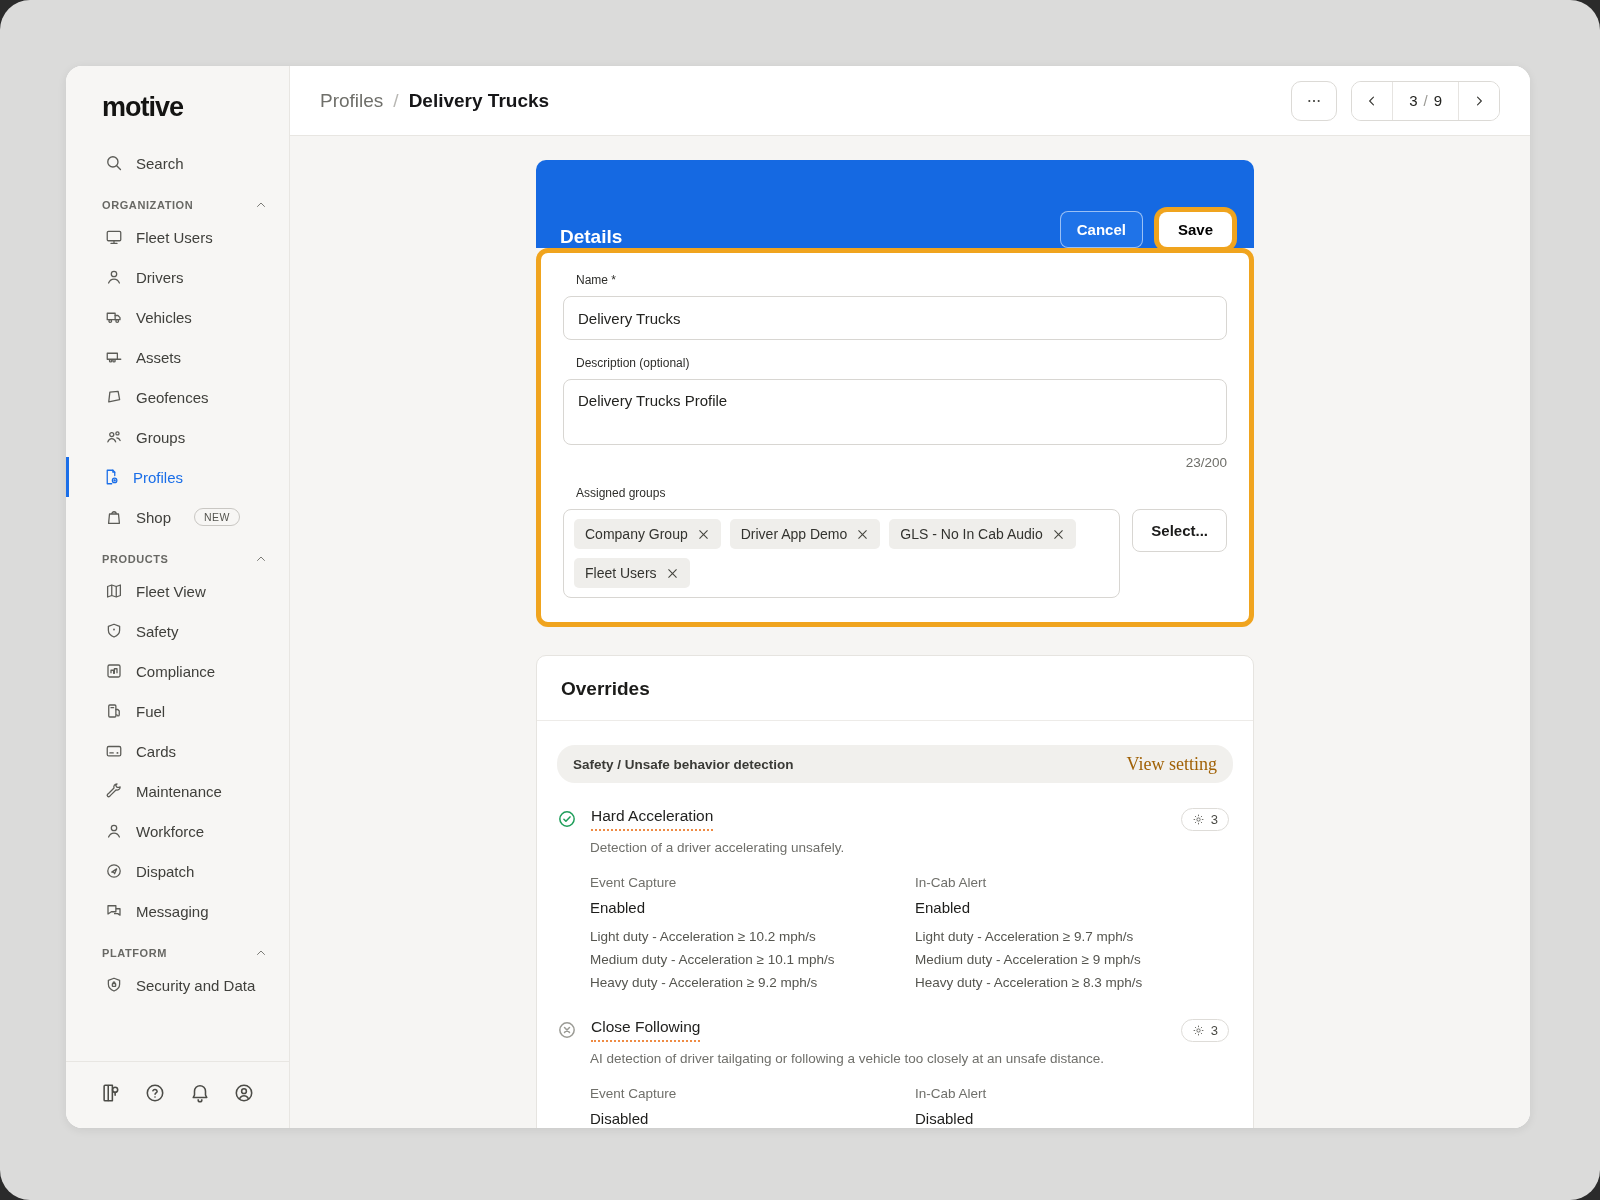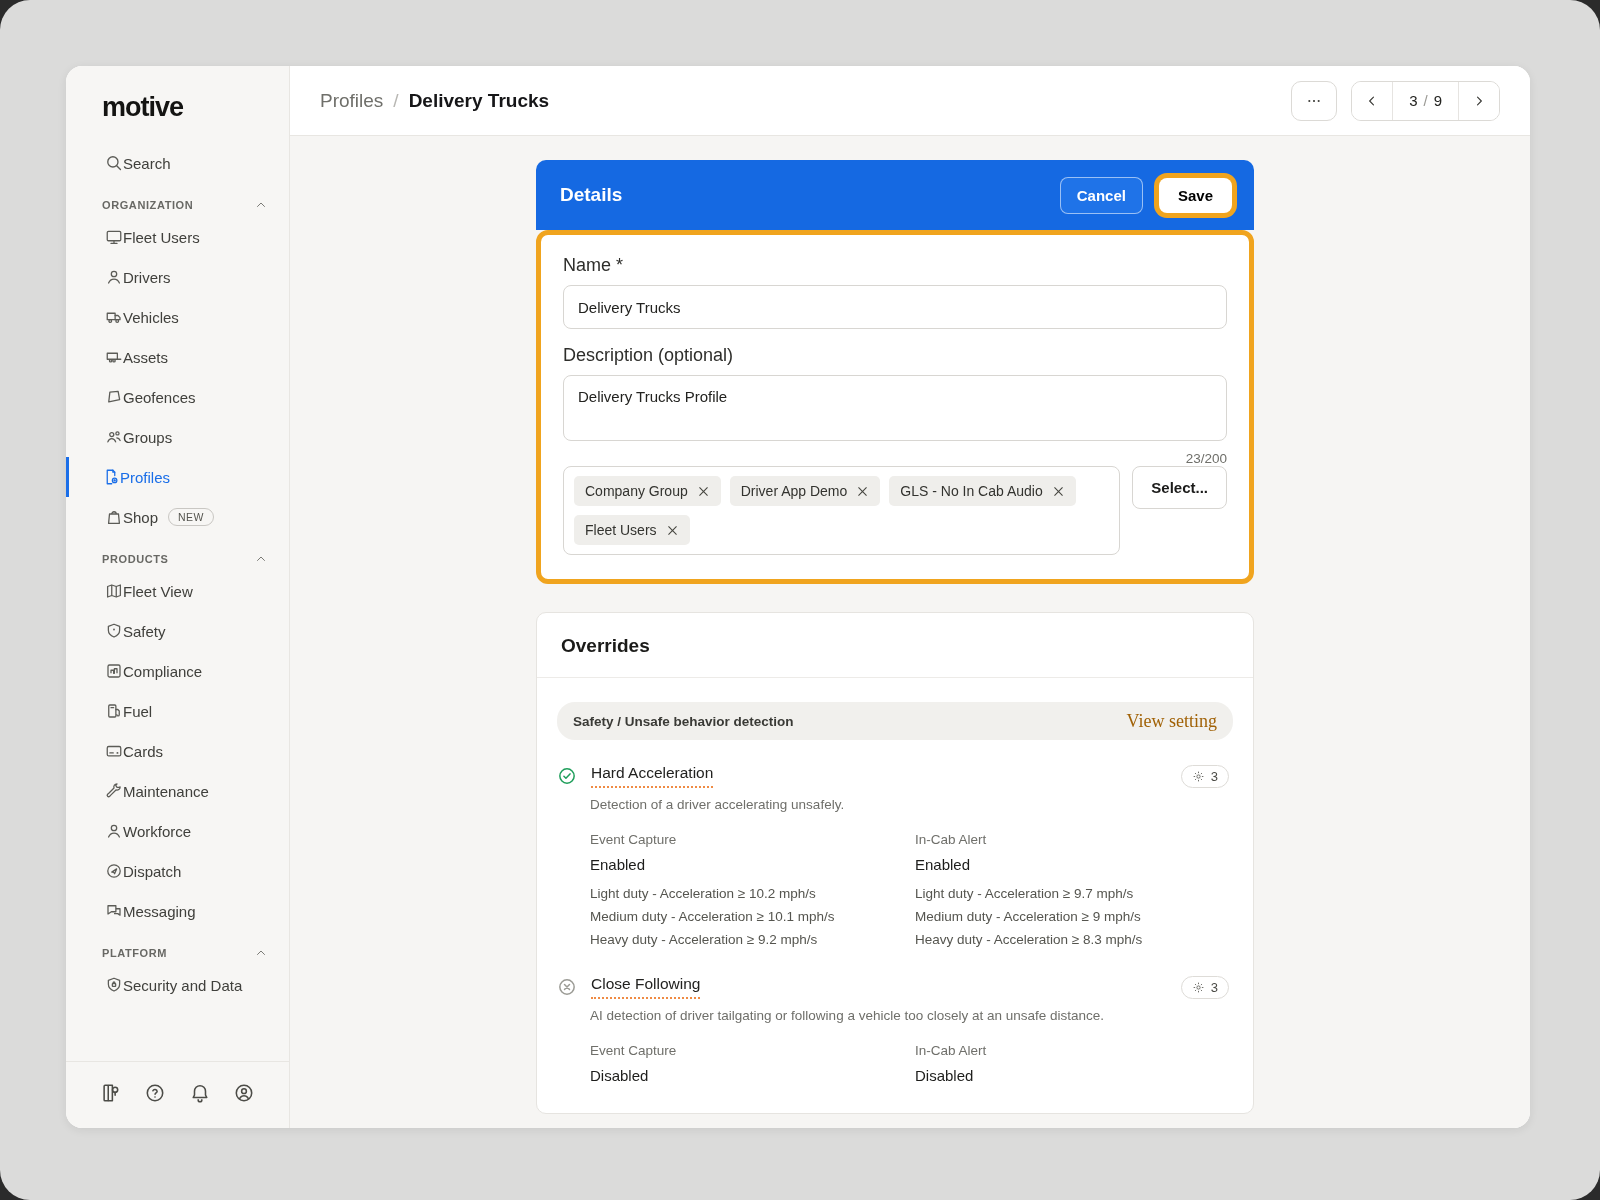--- a/index.html
+++ b/index.html
@@ -15,21 +15,21 @@
     position:absolute; left:66px; top:66px; width:1464px; height:1062px;
     background:#fff; border-radius:16px; overflow:hidden; display:flex;
     box-shadow:0 2px 10px rgba(0,0,0,.08);
   }
 
   
   .sidebar { width:224px; background:#f7f6f4; border-right:1px solid #e8e6e2; display:flex; flex-direction:column; flex-shrink:0; }
   .logo { padding:26px 0 20px 36px; font-size:27px; font-weight:bold; letter-spacing:-1px; color:#141412; }
   .side-list { flex:1; overflow:hidden; }
   .side-item {
-    display:flex; align-items:center; height:40px; padding-left:36px;
+    display:flex; align-items:center; gap:13px; height:40px; padding-left:36px;
     font-size:15px; color:#40403c; cursor:pointer; border-left:3px solid transparent; padding-right:8px;
   }
   .side-item .ic { width:18px; height:18px; flex-shrink:0; display:flex; align-items:center; justify-content:center; color:#5c5c57; }
   .side-item.active { color:#1a6ee8; border-left-color:#1a6ee8; padding-left:33px; }
   .side-item.active .ic { color:#1a6ee8; }
   .section-hd {
     display:flex; align-items:center; justify-content:space-between;
     padding:16px 22px 6px 36px; font-size:11px; font-weight:bold; letter-spacing:.6px; color:#686864;
   }
   .section-hd .chev { color:#7b7b76; display:flex; }
@@ -51,40 +51,40 @@
   .pager { display:flex; align-items:stretch; height:40px; border:1px solid #dcdad6; border-radius:10px; background:#fff; overflow:hidden; }
   .pager-btn { width:40px; border:none; background:#fff; display:flex; align-items:center; justify-content:center; color:#3c3c38; cursor:pointer; padding:0; }
   .pager-count { display:flex; align-items:center; gap:6px; padding:0 16px; font-size:15px; color:#232320; border-left:1px solid #e6e4e1; border-right:1px solid #e6e4e1; }
   .pager-count .sep { color:#9a9994; }
 
   .content { flex:1; overflow:hidden; padding:24px 0 0 246px; }
   .col { width:718px; }
 
   
   .details-header {
-    background:#1569e2; border-radius:10px 10px 0 0; height:70px;
-    display:flex; align-items:center; padding:0 14px 0 24px;
+    background:#1569e2; border-radius:10px 10px 0 0; height:88px;
+    display:flex; align-items:flex-end; padding:0 14px 0 24px;
   }
   .details-title { color:#fff; font-size:19px; font-weight:bold; }
   .hdr-actions { margin-left:auto; display:flex; align-items:center; gap:16px; padding-right:8px; }
   .cancel-btn {
     background:#1f73e8; border:1px solid rgba(255,255,255,.55); color:#fff;
     font-weight:bold; font-size:15px; border-radius:8px; padding:9px 16px; cursor:pointer;
     font-family:"Liberation Sans", sans-serif;
   }
   .save-btn {
     background:#fff; color:#000000; border:none; font-weight:bold; font-size:15px;
     border-radius:8px; padding:9px 19px; cursor:pointer; box-shadow:0 0 0 5px #f0a41e;
     font-family:"Liberation Sans", sans-serif;
   }
   .details-body {
     background:#fff; border:5px solid #f0a41e; border-radius:12px;
     padding:18px 22px 24px;
   }
-  .fld-label { font-size:18px; color:#2e2e2b; margin:16px 0 9px; }
+  .fld-label { font-size:12px; color:#2e2e2b; margin:16px 13px 9px; }
   .fld-label:first-child { margin-top:2px; }
   .text-input {
     width:100%; height:44px; border:1px solid #d8d6d2; border-radius:8px;
     padding:0 14px; font-size:15px; color:#232320; background:#fff;
     font-family:"Liberation Sans", sans-serif;
   }
   .textarea {
     width:100%; height:66px; border:1px solid #d8d6d2; border-radius:8px;
     padding:11px 14px; font-size:15px; color:#232320; resize:none; line-height:1.35;
     font-family:"Liberation Sans", sans-serif;
@@ -450,20 +450,21 @@
           </div>
 
           <div class="details-body">
             <div class="fld-label">Name *</div>
             <input class="text-input" type="text" value="Delivery Trucks" style="">
 
             <div class="fld-label">Description (optional)</div>
             <textarea class="textarea" style="">Delivery Trucks Profile</textarea>
             <div class="counter">23/200</div>
 
+            <div class="fld-label">Assigned groups</div>
             <div class="groups-row">
               <div class="chips-box">
                 <span class="chip">
                   <span>Company Group</span>
                   <button class="chip-x">
                       <svg width="13" height="13" viewBox="0 0 24 24" fill="none" stroke="currentColor" stroke-width="2" stroke-linecap="round">
                         <path d="M5 5l14 14M19 5L5 19"></path>
                       </svg>
                     </button>
                 </span>

